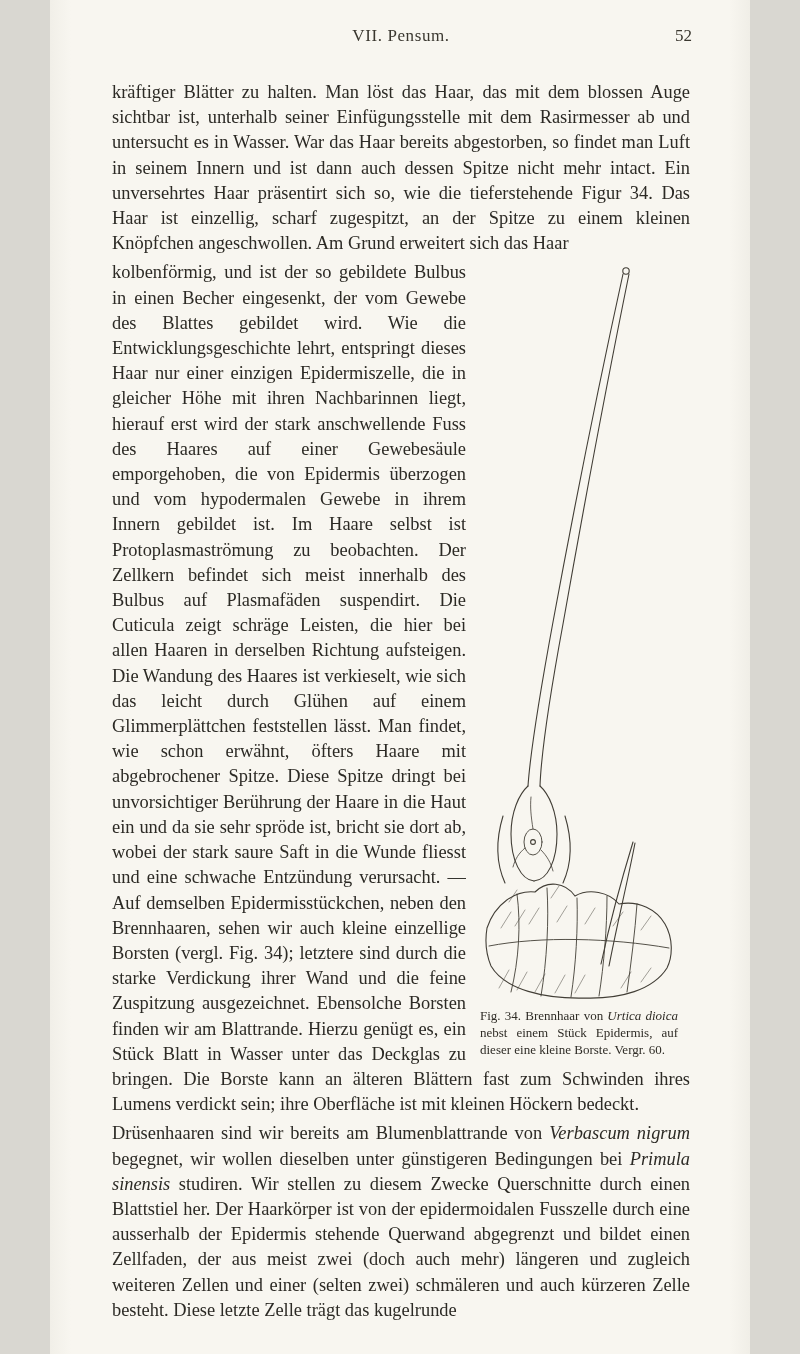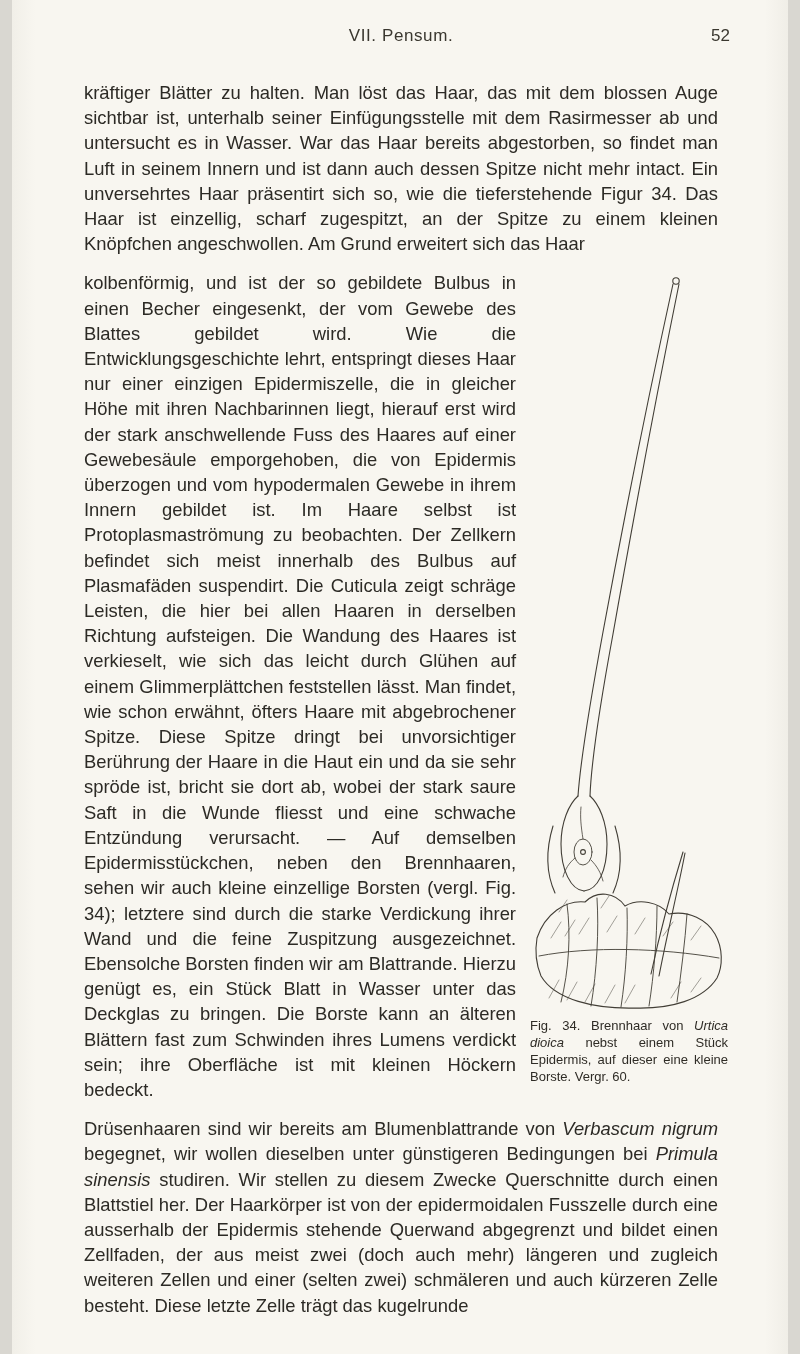--- a/index.html
+++ b/index.html
@@ -1,30 +1,30 @@
 <!DOCTYPE html>
 <html lang="de"><head>
 <meta charset="utf-8">
 <style>
   html,body{margin:0;padding:0;background:#d9d7d1;}
   .page{
-    width:776px;height:1354px;box-sizing:border-box;
+    width:700px;height:1354px;box-sizing:border-box;
     margin:0 auto;position:relative;overflow:hidden;
     background:linear-gradient(90deg,#f1efe8 0,#f8f6f0 3%,#f8f6f0 97%,#f0eee7 100%);
     padding:26px 56px 12px 58px;
-    font-family:Liberation Sans, sans-serif;
+    font-family:Liberation Serif, serif;
     color:#2c2a25;
   }
   .pagehead{position:relative;height:26px;margin-bottom:28px;font-size:17px;color:#3a372f;}
   .head-title{position:absolute;left:50%;transform:translateX(-50%);letter-spacing:.6px;}
   .page-num{position:absolute;right:2px;top:0;}
   .text{font-size:18.4px;line-height:25.2px;text-align:justify;hyphens:auto;-webkit-hyphens:auto;}
-  .para{margin:14px;}
+  .para{margin:4px;}
   .para.closing{clear:right;}
-  .figure{float:right;width:198px;margin:2px 4px 4px 14px;}
+  .figure{float:right;width:198px;margin:2px 16px 4px 14px;}
   .illus{display:block;margin:0 auto;}
   .caption{
     font-size:13px;line-height:16.8px;text-align:justify;
     margin-top:8px;color:#2f2c26;
   }
   .caption i,.latin{font-style:italic;}
   svg path,svg circle,svg ellipse,svg line{stroke:#423e36;fill:none;}
 </style>
 </head>
 <body>

